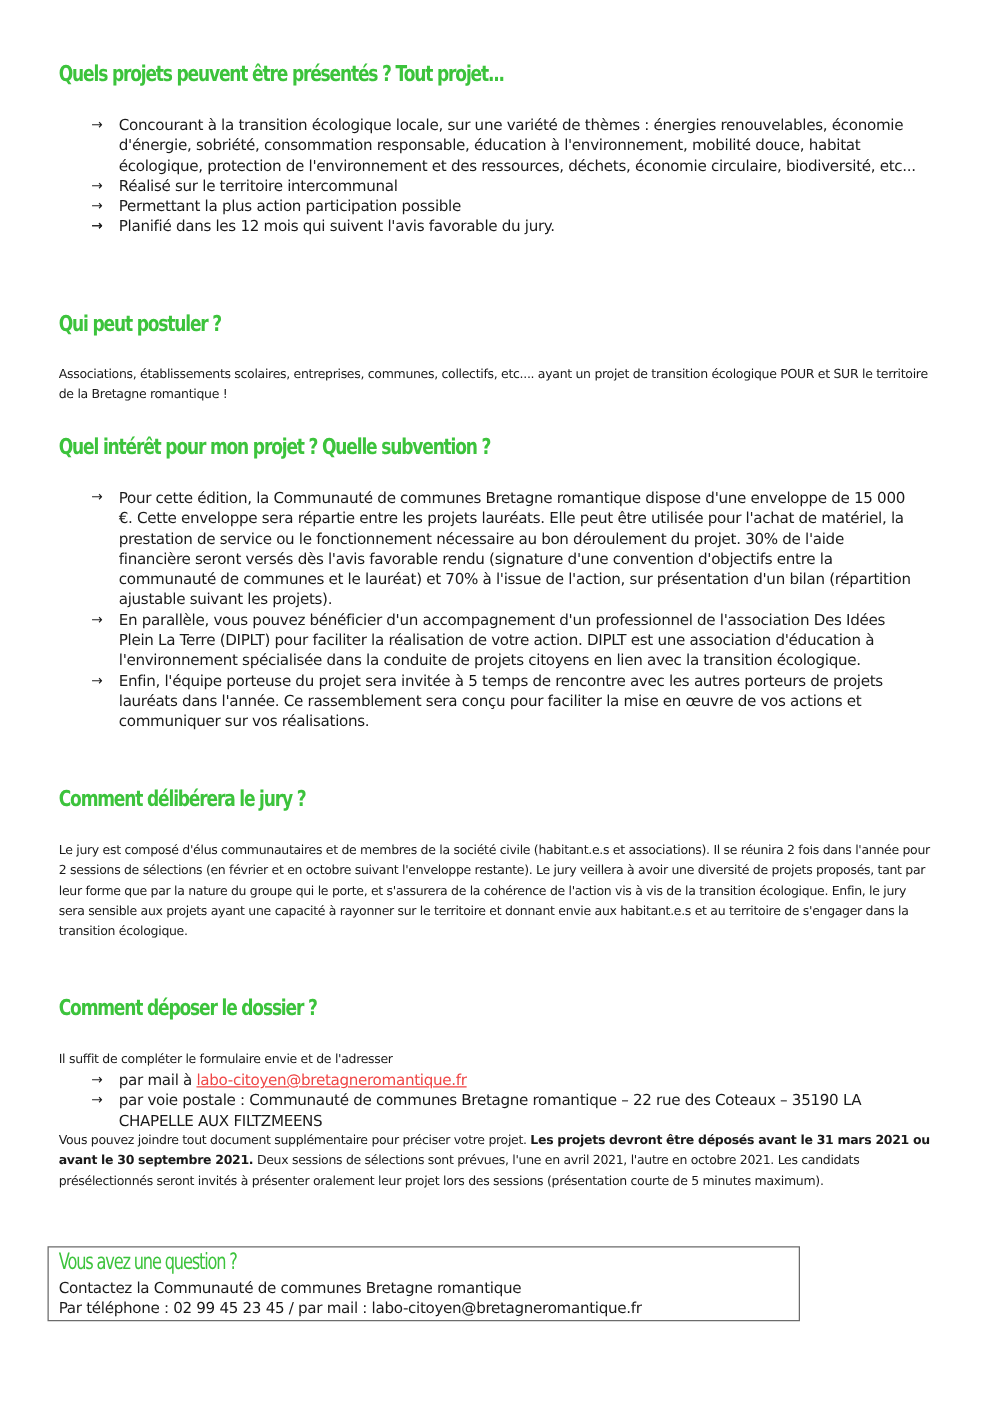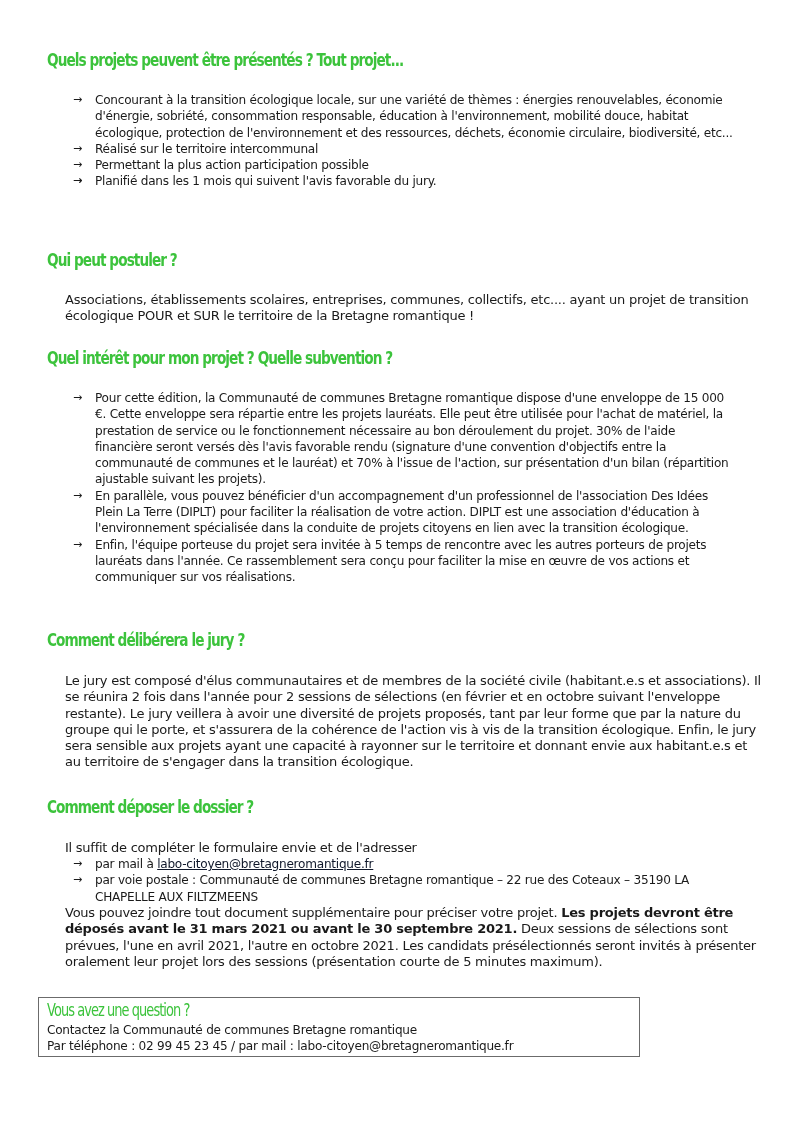--- a/index.html
+++ b/index.html
@@ -2,48 +2,48 @@
 <html><head>
 <meta charset="utf-8">
 <style>
   html, body { margin: 0; padding: 0; background: #ffffff; }
   body { width: 793px; height: 1122px; position: relative; overflow: hidden;
          font-family: "DejaVu Sans", sans-serif; color: #1a1a1a; }
   .page { position: absolute; left: 47px; top: 0; width: 710px; }
   .h { position: absolute; left: 0; font-family: "DejaVu Sans", sans-serif;
        font-weight: bold; color: #3cc33c; font-size: 17.5px; letter-spacing: -1.2px;
        transform: scaleX(0.78); transform-origin: left center; white-space: nowrap; margin: 0; }
-  .p { position: absolute; left: 18px; width: 700px; font-size: 13px; line-height: 16.3px;
+  .p { position: absolute; left: 0; width: 700px; font-size: 10px; line-height: 16.3px;
        letter-spacing: -0.25px; margin: 0; }
   ul.arrows { position: absolute; left: 0; margin: 0; padding: 0; list-style: none;
               font-size: 12.1px; line-height: 16.3px; letter-spacing: -0.25px; }
   ul.arrows li { position: relative; padding-left: 48px; width: 640px; }
   ul.arrows li .arr { position: absolute; left: 26px; top: 0; font-size: 11px; }
   ul.narrow li { padding-left: 48px; width: 650px; }
-  a.link { color: #0f172a; text-decoration: underline; }
+  a.link { color: #ef4444; text-decoration: underline; }
   b { font-weight: bold; }
   .box { position: absolute; left: 38px; top: 997px; width: 602px; height: 60px;
          border: 1px solid #6b6b6b; box-sizing: border-box; }
   .box .bh { position: absolute; left: 8px; top: 1px; font-family: "DejaVu Sans", sans-serif;
              color: #3cc33c; font-size: 18px; letter-spacing: -1.3px;
              transform: scaleX(0.72); transform-origin: left center; white-space: nowrap; }
   .box .bl { position: absolute; left: 8px; font-size: 12.1px; letter-spacing: -0.25px; white-space: nowrap; }
 </style>
 </head>
 <body>
 
 <div class="page">
 
   <h2 class="h" style="top:50px;">Quels projets peuvent être présentés ? Tout projet...</h2>
   <ul class="arrows" style="top:92px;">
     <li><span class="arr">→</span><span>Concourant à la transition écologique locale, sur une variété de thèmes : énergies renouvelables, économie d'énergie, sobriété, consommation responsable, éducation à l'environnement, mobilité douce, habitat écologique, protection de l'environnement et des ressources, déchets, économie circulaire, biodiversité, etc...</span></li>
     <li><span class="arr">→</span><span>Réalisé sur le territoire intercommunal</span></li>
     <li><span class="arr">→</span><span>Permettant la plus action participation possible</span></li>
     <li><span class="arr">→</span></li>
-    <li><span class="arr">→</span><span>Planifié dans les 1 mois qui suivent l'avis favorable du jury.</span></li>
+    <li><span class="arr">→</span><span>Planifié dans les 12 mois qui suivent l'avis favorable du jury.</span></li>
   </ul>
 
   <h2 class="h" style="top:250px;">Qui peut postuler ?</h2>
   <p class="p" style="top:292px;">Associations, établissements scolaires, entreprises, communes, collectifs, etc.... ayant un projet de transition écologique POUR et SUR le territoire de la Bretagne romantique !</p>
 
   <h2 class="h" style="top:348px;">Quel intérêt pour mon projet ? Quelle subvention ?</h2>
   <ul class="arrows" style="top:390px;">
     <li><span class="arr">→</span><span>Pour cette édition, la Communauté de communes Bretagne romantique dispose d'une enveloppe de 15 000 €. Cette enveloppe sera répartie entre les projets lauréats. Elle peut être utilisée pour l'achat de matériel, la prestation de service ou le fonctionnement nécessaire au bon déroulement du projet. 30% de l'aide financière seront versés dès l'avis favorable rendu (signature d'une convention d'objectifs entre la communauté de communes et le lauréat) et 70% à l'issue de l'action, sur présentation d'un bilan (répartition ajustable suivant les projets).</span></li>
     <li><span class="arr">→</span><span>En parallèle, vous pouvez bénéficier d'un accompagnement d'un professionnel de l'association Des Idées Plein La Terre (DIPLT) pour faciliter la réalisation de votre action. DIPLT est une association d'éducation à l'environnement spécialisée dans la conduite de projets citoyens en lien avec la transition écologique.</span></li>
     <li><span class="arr">→</span><span>Enfin, l'équipe porteuse du projet sera invitée à 5 temps de rencontre avec les autres porteurs de projets lauréats dans l'année. Ce rassemblement sera conçu pour faciliter la mise en œuvre de vos actions et communiquer sur vos réalisations.</span></li>

